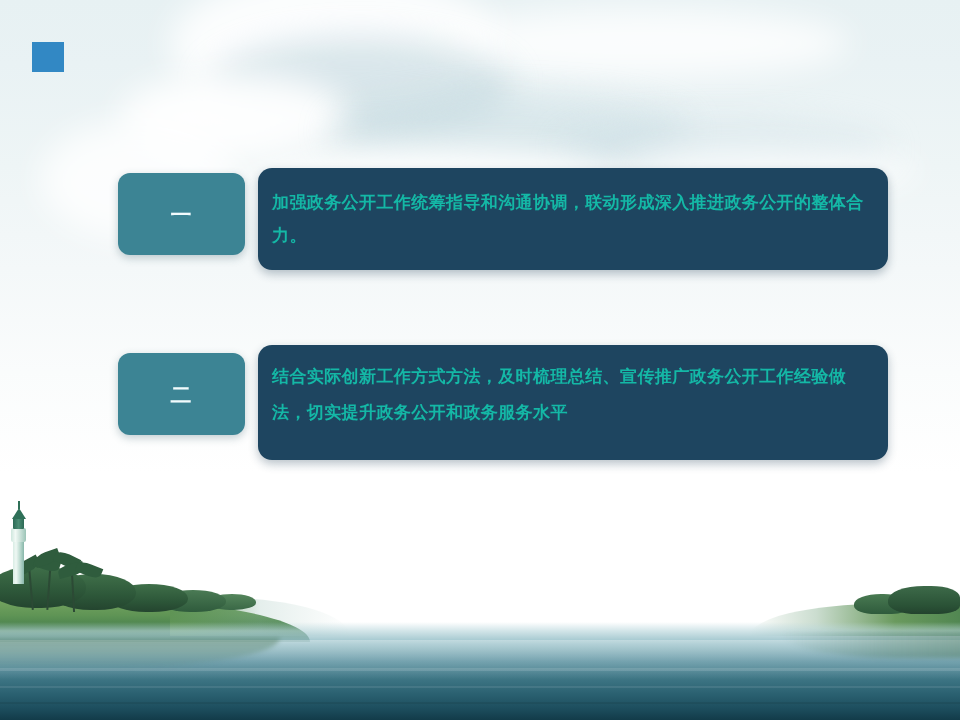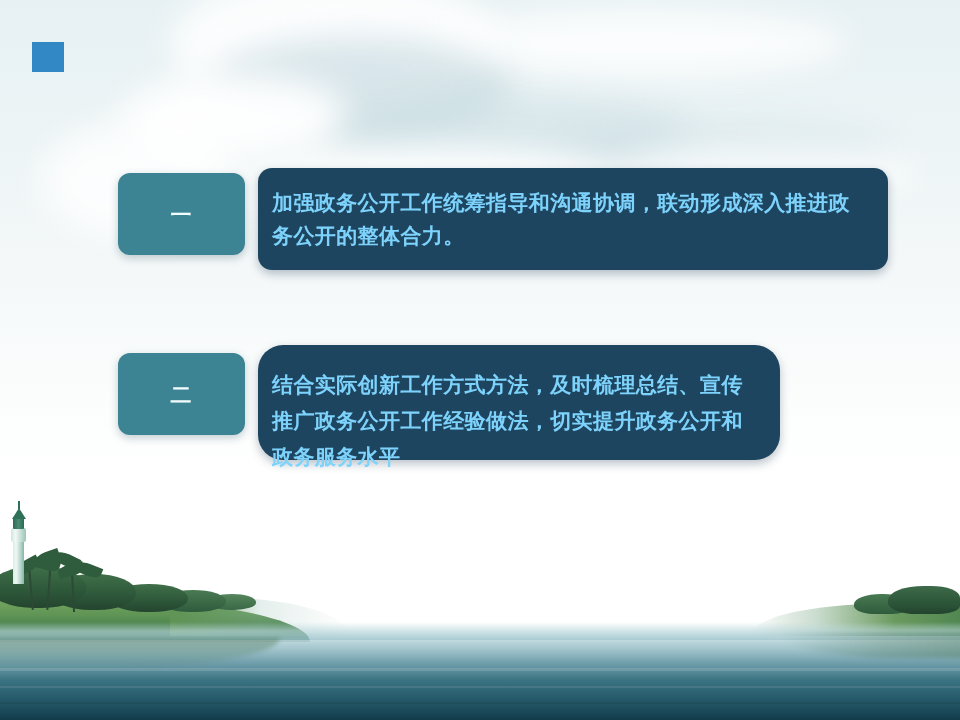--- a/index.html
+++ b/index.html
@@ -341,29 +341,28 @@
   .textbox-1 {
     left: 258px;
     top: 0px;
     width: 630px;
     height: 102px;
     padding: 0 24px 0 14px;
   }
   .textbox-2 {
     left: 258px;
     top: 0px;
-    width: 522px;
+    width: 630px;
     height: 115px;
-    padding: 8px 22px 0 14px;
-    border-radius: 25px;
+    padding: 0 22px 0 14px;
   }
   .textbox-text {
-    font-size: 21px;
+    font-size: 17px;
     font-weight: bold;
-    color: #7dd3fc;
+    color: #14b8a6;
     line-height: 33px;
     letter-spacing: 0.4px;
   }
   .textbox-2 .textbox-text {
     line-height: 36px;
     align-self: flex-start;
     margin-top: 14px;
   }
 </style>
 </head>

